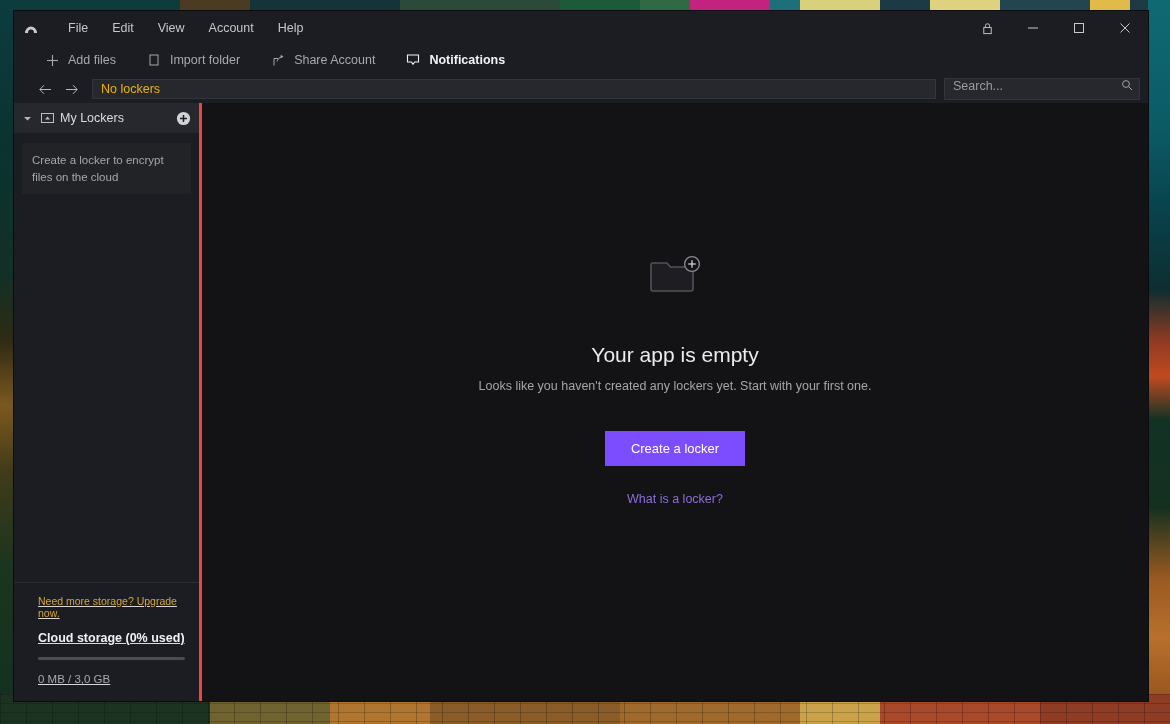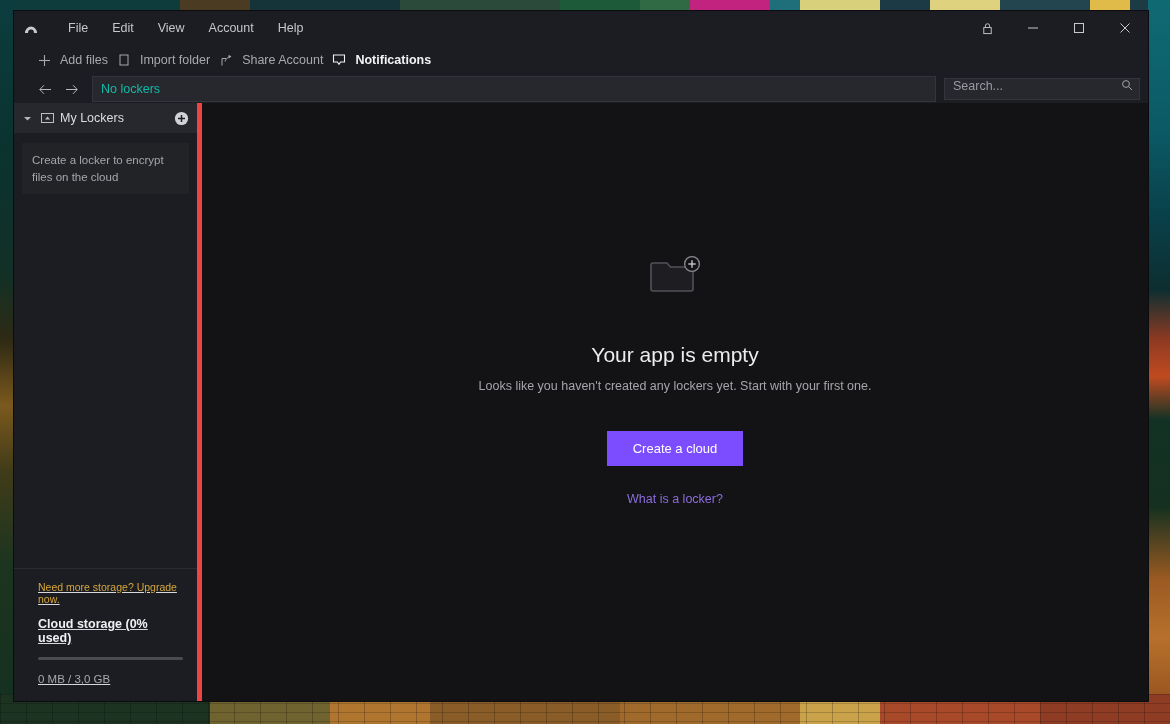--- a/index.html
+++ b/index.html
@@ -131,21 +131,22 @@
     display: flex; align-items: center; justify-content: center;
     color: #c9c9cd;
   }
 
   
   .toolbar {
     height: 30px;
     background: #1b1d22;
     display: flex;
     align-items: center;
-    padding-left: 18px;
+    padding-left: 26px;
+    gap: 22px;
     flex: 0 0 auto;
   }
   .tb-item {
     display: flex; align-items: center; gap: 8px;
     font-size: 12.5px; color: #a8a8ae; cursor: default;
     padding: 3px 4px;
     white-space: nowrap;
   }
   .tb-item.active { color: #f2f2f4; font-weight: bold; }
   .tb-icon { width: 16px; height: 16px; display: flex; align-items: center; justify-content: center; }
@@ -160,25 +161,25 @@
     gap: 0;
     flex: 0 0 auto;
   }
   .nav-btn {
     width: 26px; height: 22px;
     display: flex; align-items: center; justify-content: center;
     color: #b8b8bd;
   }
   .path-input {
     flex: 1 1 auto;
-    height: 26px;
+    height: 20px;
     margin-left: 8px;
     background: #26282e;
     border: 1px solid #33353c;
-    color: #14b8a6;
+    color: #eab308;
     font-size: 12.5px;
     font-family: "Liberation Sans", sans-serif;
     padding: 0 8px;
     outline: none;
   }
   .search-wrap {
     width: 196px; height: 22px; margin-left: 8px;
     background: #26282e; border: 1px solid #33353c;
     display: flex; align-items: flex-start; padding: 0 6px 0 8px;
   }
@@ -188,21 +189,21 @@
   }
   .search-input::placeholder { color: #9b9ba1; }
 
   
   .body-split { flex: 1 1 auto; display: flex; min-height: 0; }
 
   
   .sidebar {
     width: 188px;
     background: #1b1d22;
-    border-right: 5px solid #ef4444;
+    border-right: 3px solid #ef4444;
     display: flex;
     flex-direction: column;
     flex: 0 0 auto;
   }
   .sb-header {
     height: 30px;
     display: flex; align-items: center;
     padding: 0 6px 0 6px;
     background: #26282e;
     gap: 4px;
@@ -443,20 +444,20 @@
           <div class="empty-icon">
             <svg width="52" height="44" viewBox="0 0 52 44">
               <path d="M4 10 h14 l3.5 4 H42 a2 2 0 0 1 2 2 v20 a2 2 0 0 1 -2 2 H4 a2 2 0 0 1 -2 -2 V12 a2 2 0 0 1 2 -2 z" fill="#1e1e22" stroke="#52525a" stroke-width="1.6"></path>
               <circle cx="43" cy="11" r="7.4" fill="#131316" stroke="#8a8a92" stroke-width="1.3"></circle>
               <line x1="43" y1="7.3" x2="43" y2="14.7" stroke="#c6c6cc" stroke-width="1.4"></line>
               <line x1="39.3" y1="11" x2="46.7" y2="11" stroke="#c6c6cc" stroke-width="1.4"></line>
             </svg>
           </div>
           <div class="empty-title">Your app is empty</div>
           <div class="empty-sub">Looks like you haven't created any lockers yet. Start with your first one.</div>
-          <button class="primary-btn">Create a cloud</button>
+          <button class="primary-btn">Create a locker</button>
           <a class="link-btn">What is a locker?</a>
         </div>
       </div>
 
     </div>
   </div>
 </div>
 
 </body></html>

